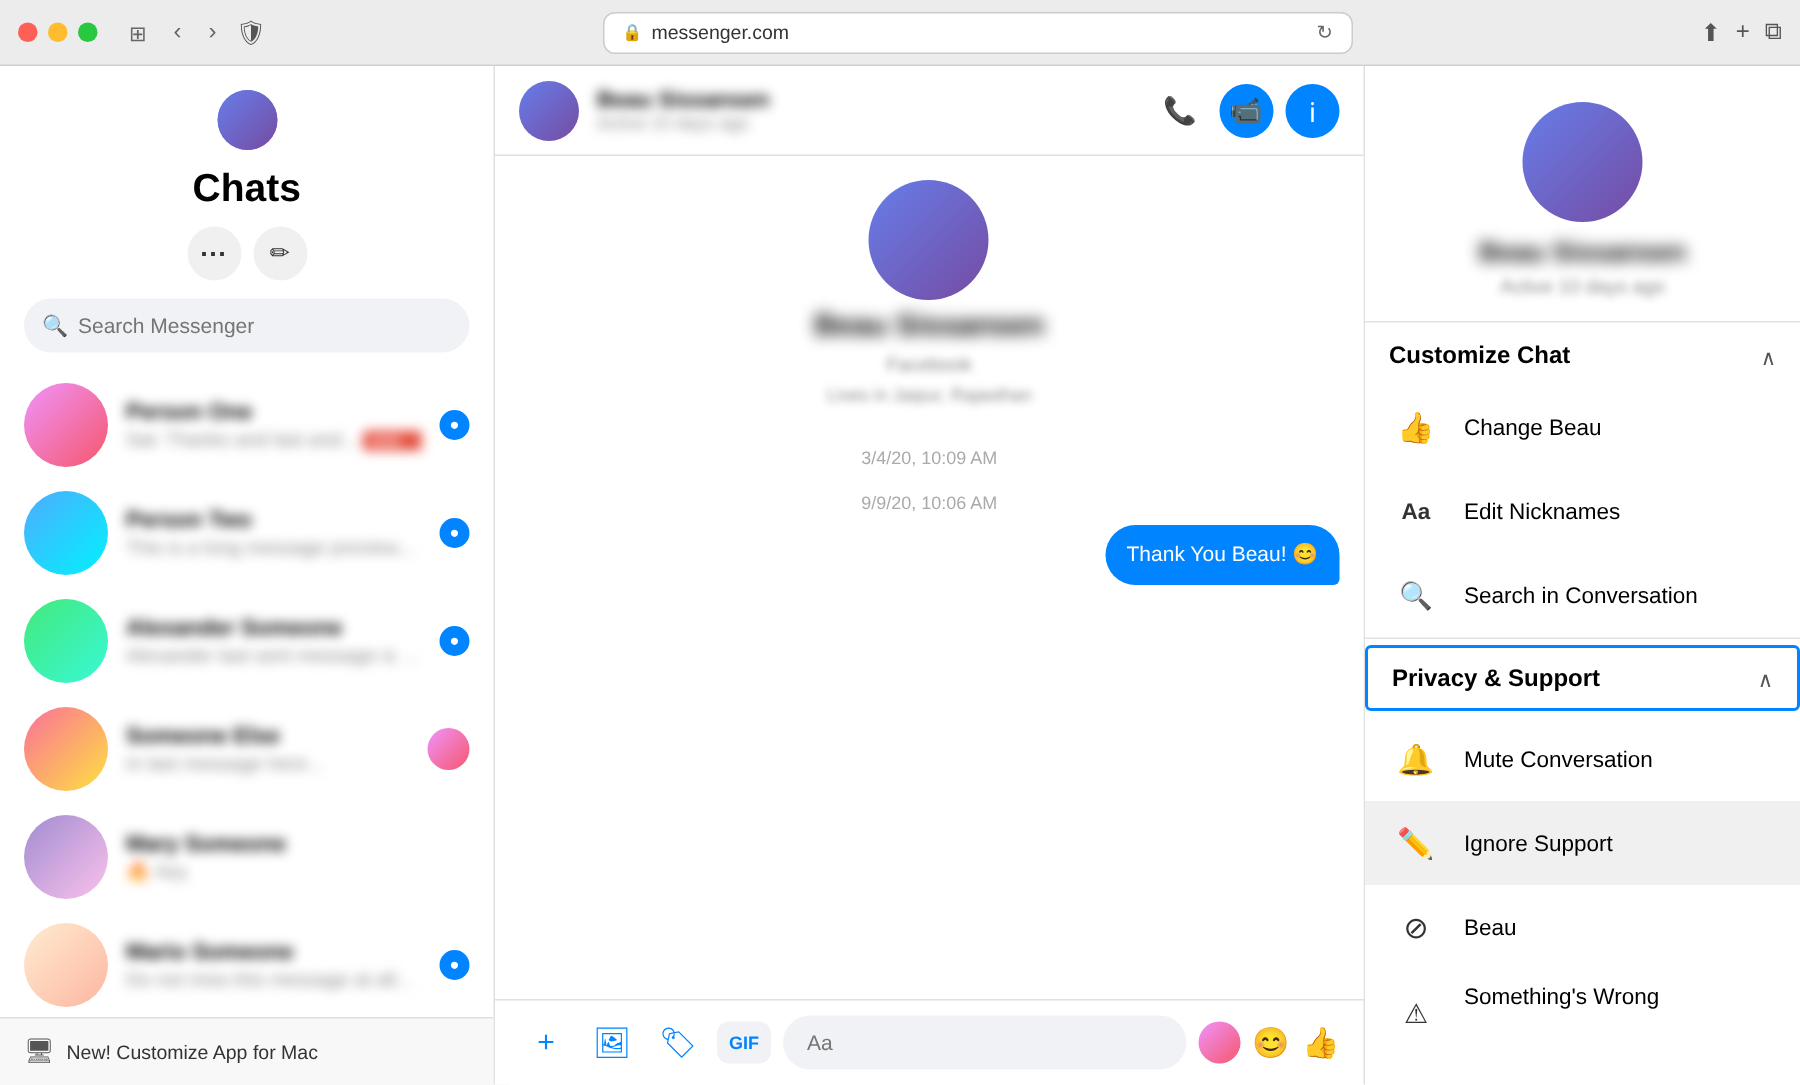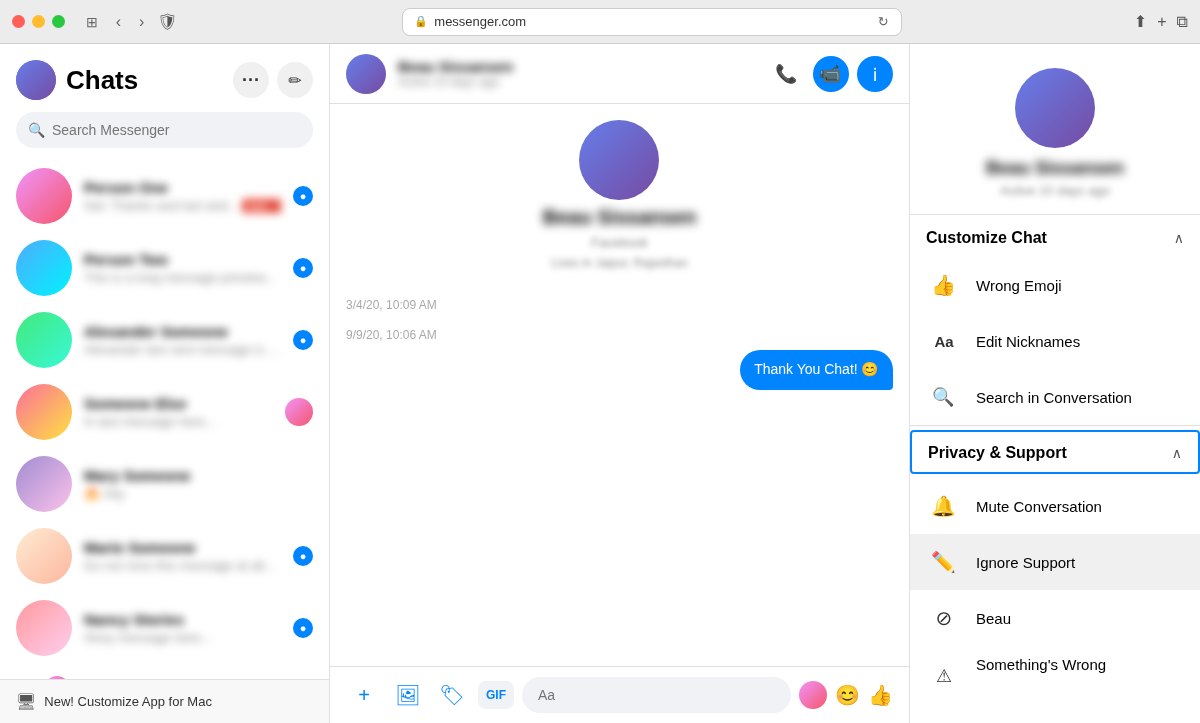--- a/index.html
+++ b/index.html
@@ -21,21 +21,21 @@
     .address-bar-lock { font-size: 11px; color: #666; }
     .address-refresh { background: none; border: none; cursor: pointer; color: #666; font-size: 13px; margin-left: auto; }
     .browser-actions { display: flex; gap: 10px; align-items: center; margin-left: 8px; }
     .browser-action-btn { background: none; border: none; cursor: pointer; color: #555; font-size: 16px; }
 
     
     .app { display: flex; width: 1200px; height: 679px; background: white; }
 
     
     .sidebar { width: 330px; min-width: 330px; background: white; border-right: 1px solid #e0e0e0; display: flex; flex-direction: column; height: 100%; }
-    .sidebar-header { padding: 16px 16px 8px; display: flex; align-items: center; gap: 10px; }
+    .sidebar-header { padding: 16px 16px 8px; display: flex; align-items: center; gap: 10px; flex-direction: column; }
     .sidebar-avatar { width: 40px; height: 40px; border-radius: 50%; background: linear-gradient(135deg, #667eea, #764ba2); flex-shrink: 0; overflow: hidden; display: flex; align-items: center; justify-content: center; }
     .sidebar-title { font-size: 26px; font-weight: 700; color: #000; flex: 1; }
     .sidebar-header-actions { display: flex; gap: 8px; }
     .sidebar-icon-btn { background: none; border: none; cursor: pointer; width: 36px; height: 36px; border-radius: 50%; background: #f0f0f0; display: flex; align-items: center; justify-content: center; color: #333; font-size: 16px; }
     .search-box { margin: 4px 16px 12px; position: relative; }
     .search-input { width: 100%; height: 36px; border-radius: 20px; border: none; background: #f0f2f5; padding: 0 16px 0 36px; font-size: 14px; color: #6d28d9; outline: none; }
     .search-icon-left { position: absolute; left: 12px; top: 50%; transform: translateY(-50%); color: #888; font-size: 14px; }
     .chat-list { flex: 1; overflow-y: auto; }
     .chat-item { display: flex; align-items: center; padding: 8px 16px; gap: 12px; cursor: pointer; position: relative; }
     .chat-avatar-circle { width: 56px; height: 56px; border-radius: 50%; display: flex; align-items: center; justify-content: center; font-size: 22px; font-weight: bold; color: white; }
@@ -68,21 +68,21 @@
     .chat-action-btn.video { color: #0084ff; background: #e8f4ff; }
     .chat-action-btn.info { color: #0084ff; }
 
     .chat-messages { flex: 1; overflow-y: auto; padding: 16px; display: flex; flex-direction: column; align-items: center; background: white; }
     .contact-info-center { display: flex; flex-direction: column; align-items: center; gap: 6px; margin-bottom: 20px; }
     .contact-avatar-large { width: 80px; height: 80px; border-radius: 50%; background: linear-gradient(135deg, #667eea, #764ba2); }
     .contact-name-center { font-size: 20px; font-weight: 700; color: #000; filter: blur(5px); }
     .contact-sub { font-size: 13px; color: #888; filter: blur(3px); }
     .contact-location { font-size: 12px; color: #888; filter: blur(3px); }
 
-    .message-timestamp { font-size: 12px; color: #aaa; margin: 8px 0; text-align: left; width: 100%; }
+    .message-timestamp { font-size: 12px; color: #aaa; margin: 8px 0; text-align: center; width: 100%; }
     .message-row { display: flex; width: 100%; margin-bottom: 4px; }
     .message-row.outgoing { justify-content: flex-end; }
     .message-row.incoming { justify-content: flex-start; }
     .message-bubble { max-width: 60%; padding: 10px 14px; border-radius: 20px; font-size: 14px; line-height: 1.4; }
     .message-bubble.outgoing { background: #0084ff; color: white; border-bottom-right-radius: 4px; }
     .message-bubble.incoming { background: #f0f0f0; color: #000; border-bottom-left-radius: 4px; }
     .story-indicator { font-size: 12px; color: #aaa; }
 
     .chat-input-area { border-top: 1px solid #e0e0e0; padding: 10px 16px; display: flex; align-items: center; gap: 8px; }
     .input-action-btn { width: 36px; height: 36px; border-radius: 50%; border: none; cursor: pointer; display: flex; align-items: center; justify-content: center; font-size: 20px; background: none; color: #0084ff; }
@@ -258,21 +258,21 @@
       <div class="contact-info-center">
         <div class="contact-avatar-large" style="background:linear-gradient(135deg,#667eea,#764ba2);"></div>
         <div class="contact-name-center">Beau Sissansen</div>
         <div class="contact-sub">Facebook</div>
         <div class="contact-location">Lives in Jaipur, Rajasthan</div>
       </div>
 
       <div class="message-timestamp">3/4/20, 10:09 AM</div>
       <div class="message-timestamp">9/9/20, 10:06 AM</div>
       <div class="message-row outgoing">
-        <div class="message-bubble outgoing">Thank You Chat! 😊</div>
+        <div class="message-bubble outgoing">Thank You Beau! 😊</div>
       </div>
     </div>
 
     <div class="chat-input-area">
       <button class="input-action-btn">+</button>
       <button class="input-action-btn">🖼</button>
       <button class="input-action-btn">🏷</button>
       <button class="input-action-btn" style="font-size:12px;font-weight:700;background:#f0f2f5;border-radius:8px;width:36px;height:28px;">GIF</button>
       <input class="message-input" type="text" placeholder="Aa" style="">
       <div class="input-right-avatar"></div>
@@ -288,21 +288,21 @@
       <div class="profile-status">Active 10 days ago</div>
     </div>
 
     <div class="panel-section">
       <div class="panel-section-header">
         <span class="panel-section-title">Customize Chat</span>
         <span class="panel-section-toggle">∧</span>
       </div>
       <div class="panel-item">
         <div class="panel-item-icon" style="font-size:20px;">👍</div>
-        <span class="panel-item-label">Wrong Emoji</span>
+        <span class="panel-item-label">Change Beau</span>
       </div>
       <div class="panel-item">
         <div class="panel-item-icon" style="font-size:15px;font-weight:700;color:#333;">Aa</div>
         <span class="panel-item-label">Edit Nicknames</span>
       </div>
       <div class="panel-item">
         <div class="panel-item-icon" style="font-size:18px;color:#333;">🔍</div>
         <span class="panel-item-label">Search in Conversation</span>
       </div>
     </div>

